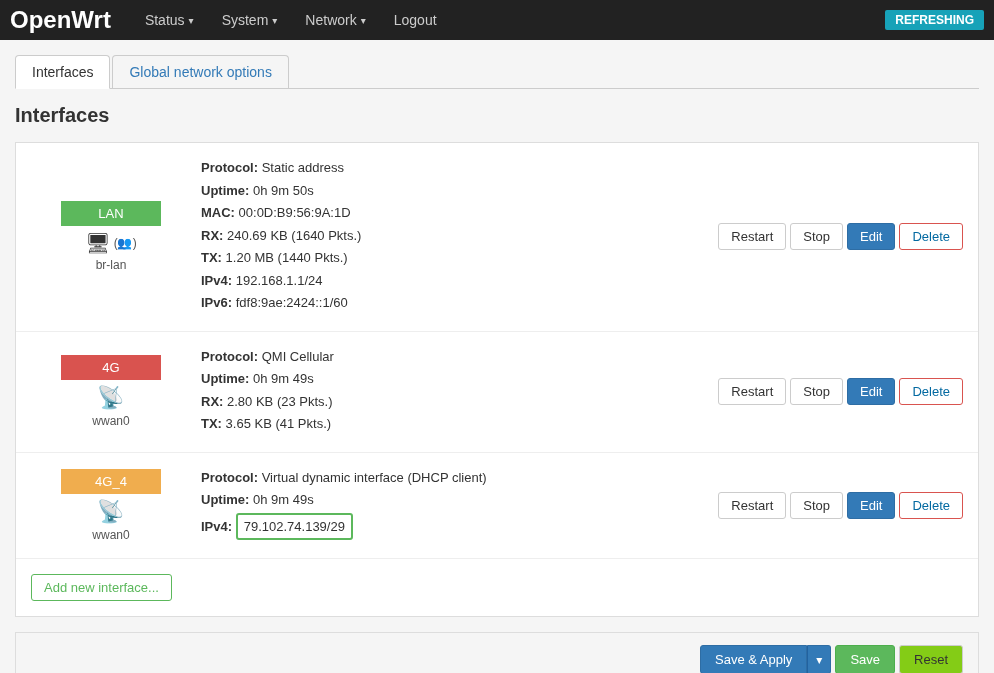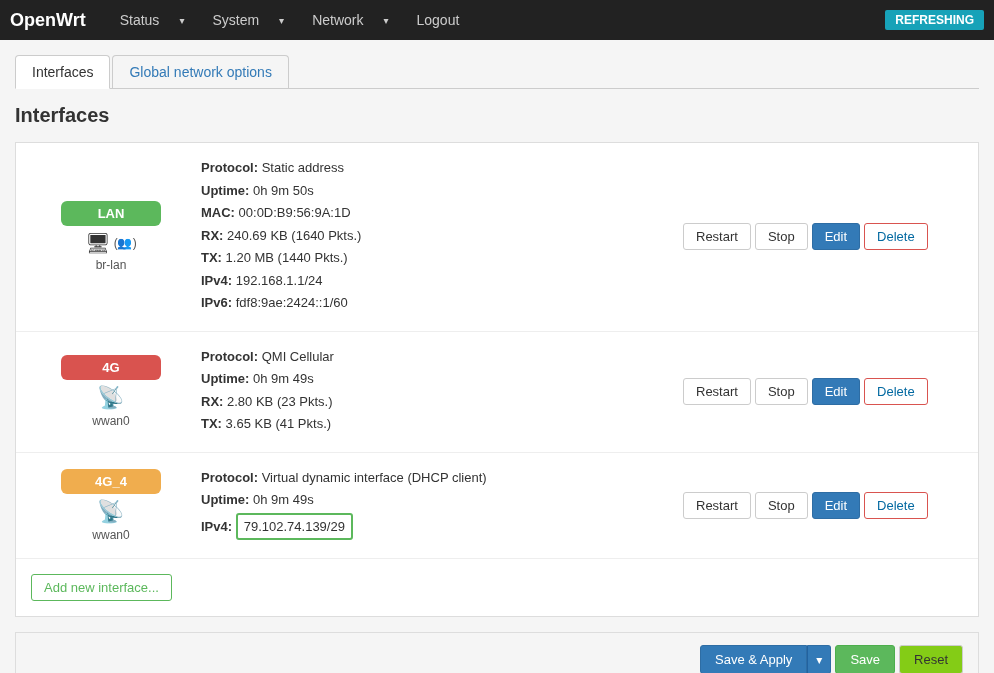--- a/index.html
+++ b/index.html
@@ -8,42 +8,42 @@
     
     .navbar {
       background: #222;
       color: #fff;
       display: flex;
       align-items: center;
       padding: 0 10px;
       height: 40px;
     }
     .navbar-brand {
-      font-size: 18px;
+      font-size: 24px;
       font-weight: bold;
       color: #fff;
       margin-right: 20px;
       text-decoration: none;
     }
     .nav-menu {
       display: flex;
       list-style: none;
       gap: 0;
       flex: 1;
     }
     .nav-menu li {
       position: relative;
     }
     .nav-menu li a {
       color: #ccc;
       text-decoration: none;
       padding: 10px 14px;
       display: flex;
       align-items: center;
-      gap: 20px;
+      gap: 4px;
       cursor: pointer;
     }
     .nav-dropdown-arrow { font-size: 10px; }
     .refreshing-badge {
       background: #17a2b8;
       color: #fff;
       padding: 3px 10px;
       font-size: 12px;
       font-weight: bold;
       border-radius: 2px;
@@ -106,23 +106,23 @@
       width: 160px;
       min-width: 160px;
       display: flex;
       flex-direction: column;
       align-items: center;
     }
     .iface-badge {
       width: 100px;
       padding: 5px 0;
       text-align: center;
-      font-weight: bold;
-      font-size: 13px;
-      border-radius: 6px;
+      font-weight: normal;
+      font-size: 13px;
+      border-radius: 0;
       color: #fff;
       margin-bottom: 5px;
     }
     .iface-badge.lan { background: #5cb85c; }
     .iface-badge.fourg { background: #d9534f; }
     .iface-badge.fourg4 { background: #f0ad4e; }
     .iface-name {
       font-size: 12px;
       color: #555;
       margin-top: 3px;
@@ -145,21 +145,21 @@
       padding: 2px 6px;
       border-radius: 3px;
       color: #333;
     }
 
     .iface-actions {
       display: flex;
       gap: 4px;
       align-items: center;
       min-width: 280px;
-      justify-content: flex-start;
+      justify-content: flex-end;
     }
 
     
     .btn {
       padding: 5px 12px;
       font-size: 13px;
       border: 1px solid transparent;
       border-radius: 3px;
       cursor: pointer;
       font-weight: normal;

